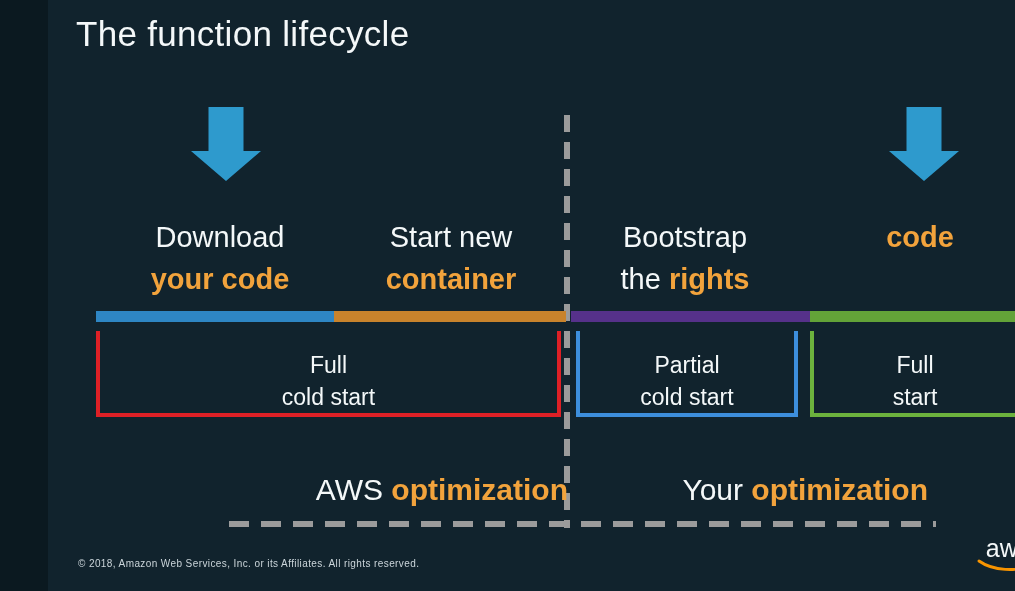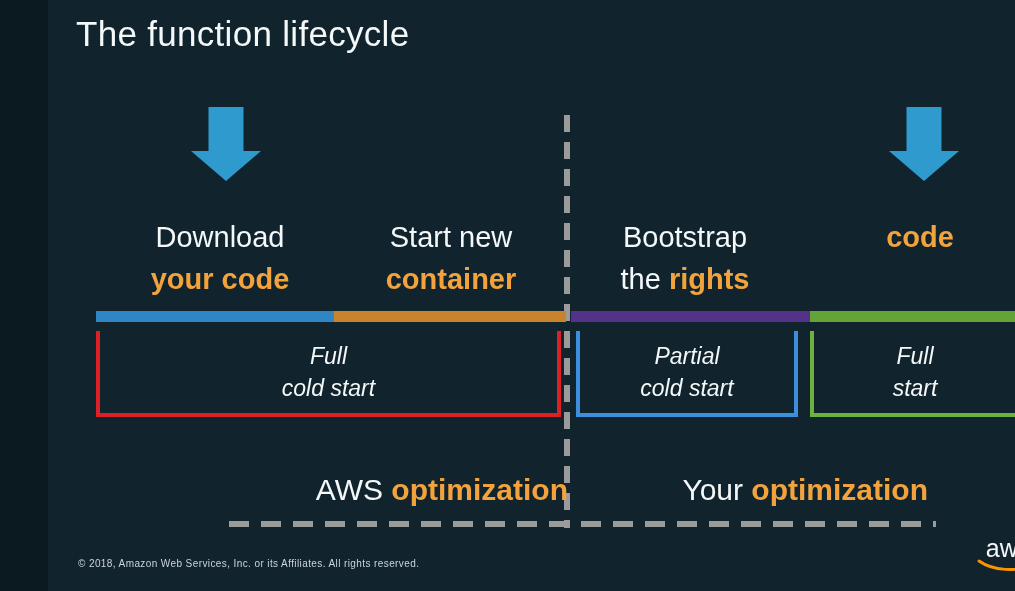--- a/index.html
+++ b/index.html
@@ -42,21 +42,21 @@
   
   .seg{position:absolute;top:311px;height:11px;}
   .seg-0{left:48px;width:238px;background:#2e86c4;}
   .seg-1{left:286px;width:232px;background:#c8832c;}
   .seg-2{left:523px;width:239px;background:#56318a;}
   .seg-3{left:762px;width:208px;background:#63a338;}
   
   .bracket{
     position:absolute;top:331px;height:82px;
     border-style:solid;border-width:0 4px 4px 4px;border-top:none;
-    display:flex;align-items:center;justify-content:center;font-style:italic;
+    display:flex;align-items:flex-end;justify-content:center;
   }
   .bracket-label{
     text-align:center;color:#f4f8f9;font-size:23px;line-height:32px;
   }
   .bracket-0{left:48px;width:457px;border-color:#de2026;}
   .bracket-1{left:528px;width:214px;border-color:#3d8edc;}
   .bracket-2{left:762px;width:202px;border-color:#6cb23d;}
   
   .optim{
     position:absolute;top:470px;width:340px;text-align:right;

